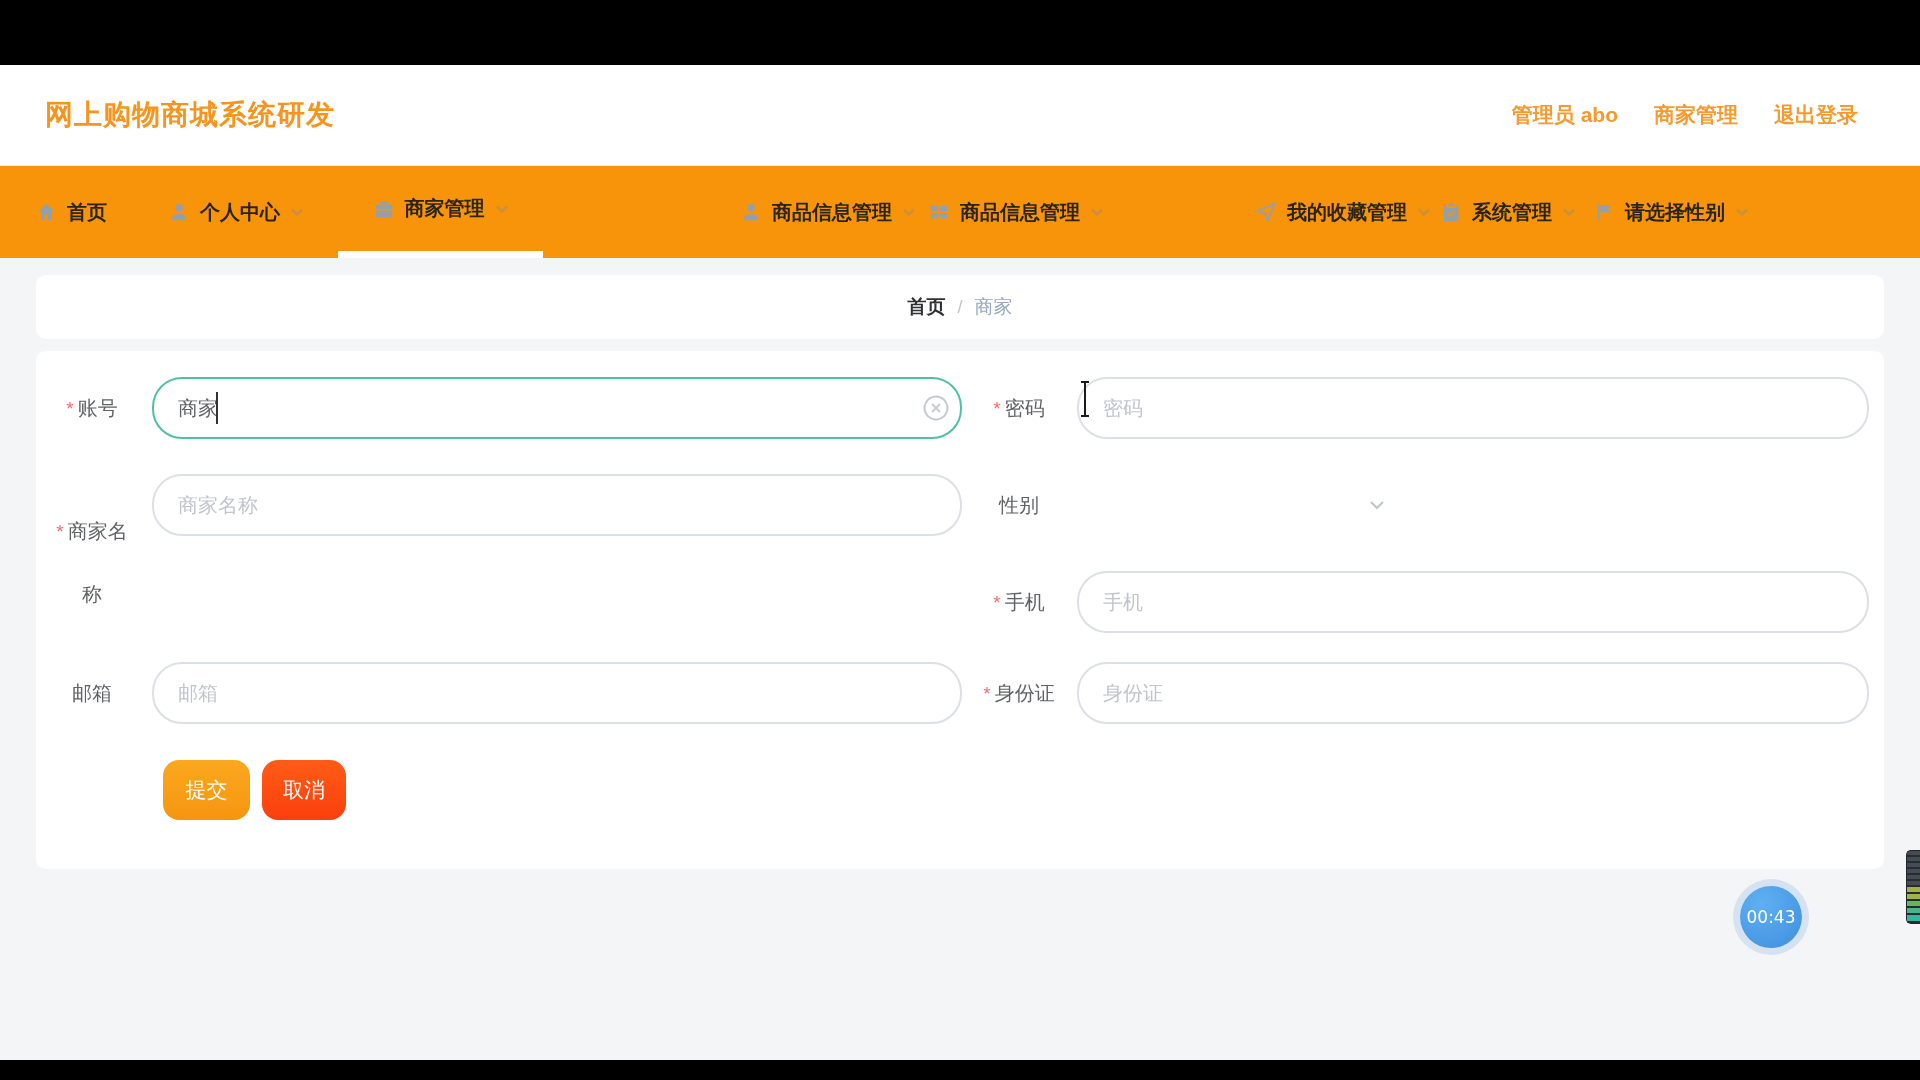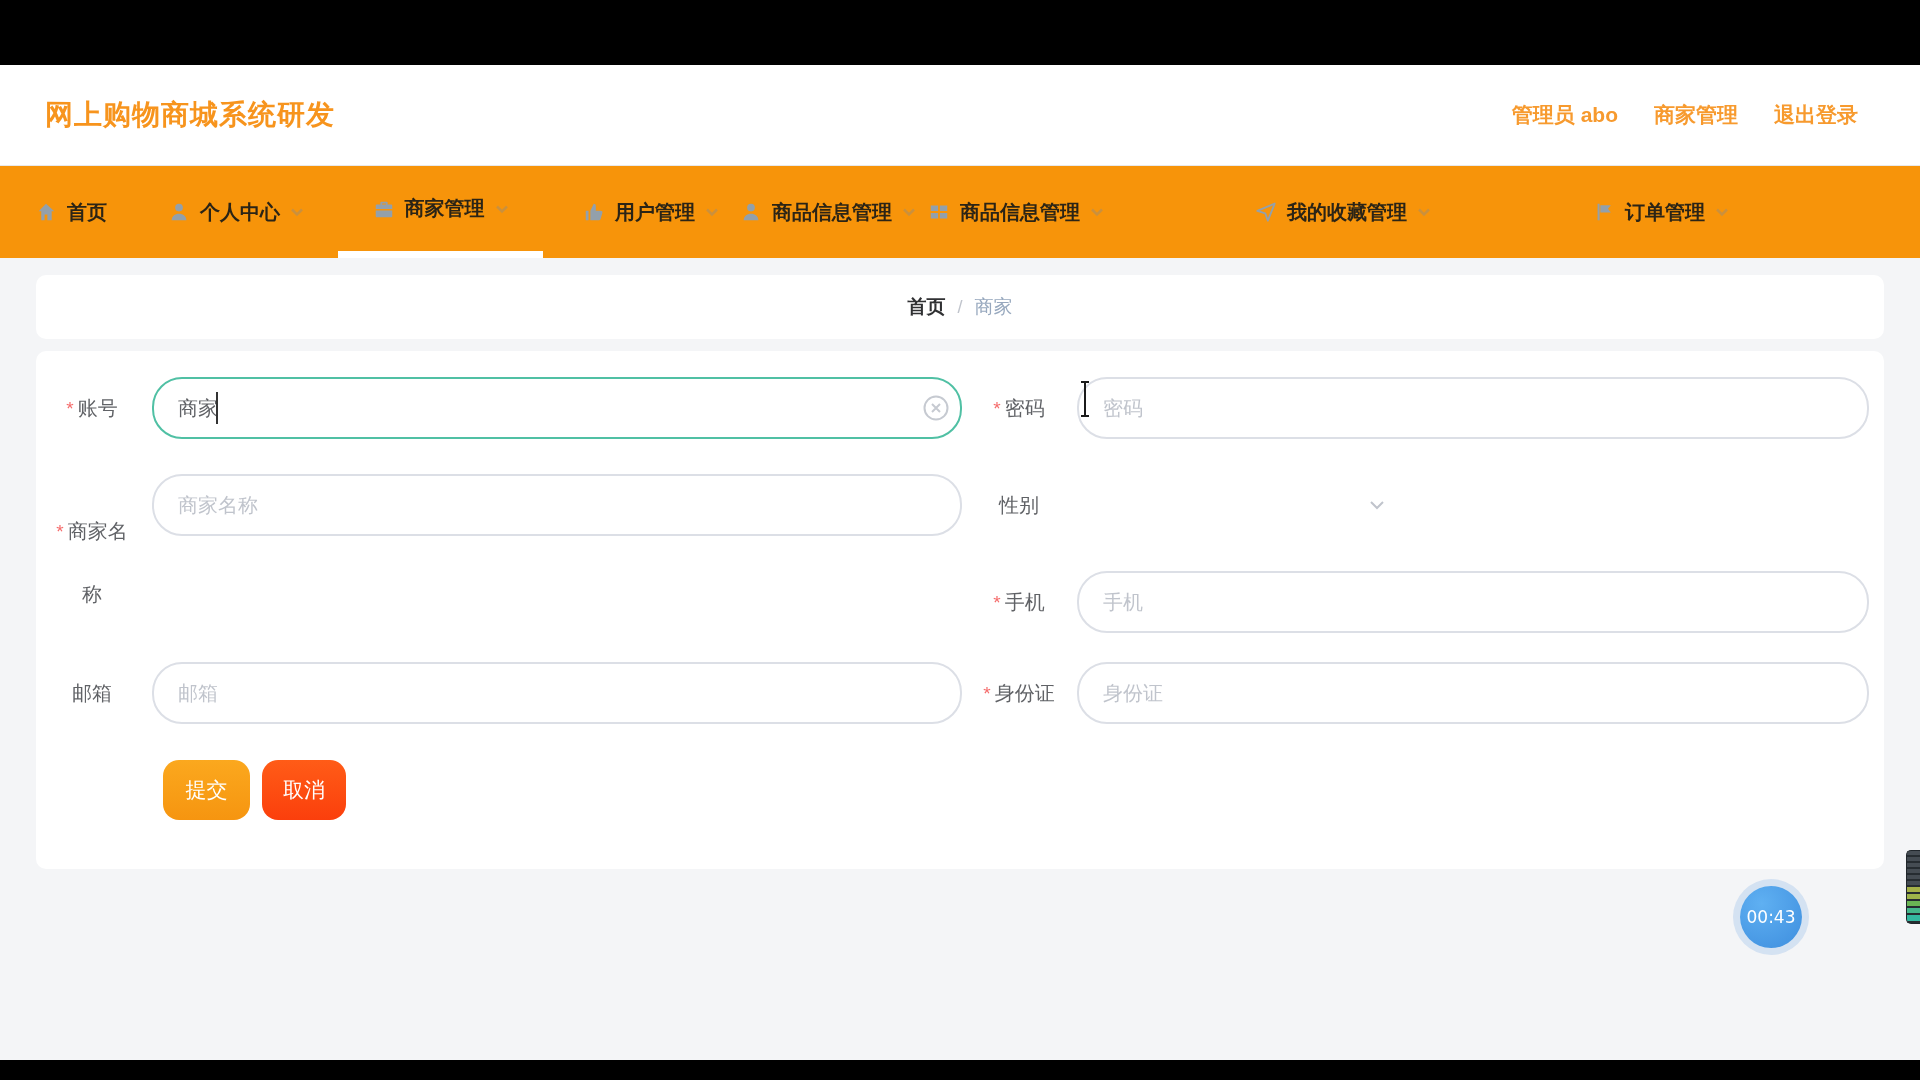--- a/index.html
+++ b/index.html
@@ -105,29 +105,20 @@
     </div>
     <div class="nav-item active" style="left:338px;width:205px">
       <svg class="nicon" viewBox="0 0 24 24">
           <path d="M9 4h6a1 1 0 0 1 1 1v2h4a1 1 0 0 1 1 1v4H3V8a1 1 0 0 1 1-1h4V5a1 1 0 0 1 1-1zm1 3h4V6h-4v1zM3 13.5h18V20a1 1 0 0 1-1 1H4a1 1 0 0 1-1-1z"></path>
         </svg>
       <span class="nlabel">商家管理</span>
       <svg class="chev" viewBox="0 0 14 14">
           <polyline points="2,4.5 7,9.5 12,4.5"></polyline>
         </svg>
     </div>
-    <div class="nav-item" style="left:583px">
-      <svg class="nicon" viewBox="0 0 24 24">
-          <path d="M3 10.5h3V21H3zM8 21h9.3a2 2 0 0 0 1.9-1.4l1.9-6.6A2 2 0 0 0 19.2 10.5H14V5.3A2.3 2.3 0 0 0 11.7 3L8 10.5z"></path>
-        </svg>
-      <span class="nlabel">用户管理</span>
-      <svg class="chev" viewBox="0 0 14 14">
-          <polyline points="2,4.5 7,9.5 12,4.5"></polyline>
-        </svg>
-    </div>
     <div class="nav-item" style="left:740px">
       <svg class="nicon" viewBox="0 0 24 24">
           <circle cx="12" cy="7.2" r="4.2"></circle>
           <path d="M4 21c0-4.4 3.6-7.2 8-7.2s8 2.8 8 7.2z"></path>
         </svg>
       <span class="nlabel">商品信息管理</span>
       <svg class="chev" viewBox="0 0 14 14">
           <polyline points="2,4.5 7,9.5 12,4.5"></polyline>
         </svg>
     </div>
@@ -142,26 +133,37 @@
     </div>
     <div class="nav-item" style="left:1255px">
       <svg class="nicon" viewBox="0 0 24 24">
           <path d="M2.5 10.8L21.5 2.8 14 21.5l-2.8-8z M11.2 13.5l-8.7-2.7" fill="none" stroke="#93a0ab" stroke-width="2" stroke-linejoin="round"></path>
         </svg>
       <span class="nlabel">我的收藏管理</span>
       <svg class="chev" viewBox="0 0 14 14">
           <polyline points="2,4.5 7,9.5 12,4.5"></polyline>
         </svg>
     </div>
+    <div class="nav-item" style="left:1440px">
+      <svg class="nicon" viewBox="0 0 24 24">
+          <path d="M9 2.5h6v3H9z"></path>
+          <path d="M5 4.5h2v3h10v-3h2a1 1 0 0 1 1 1V21a1 1 0 0 1-1 1H5a1 1 0 0 1-1-1V5.5a1 1 0 0 1 1-1z"></path>
+          <polyline points="8.5,14 11,16.5 15.5,11.5" fill="none" stroke="#f7940a" stroke-width="2"></polyline>
+        </svg>
+      <span class="nlabel">系统管理</span>
+      <svg class="chev" viewBox="0 0 14 14">
+          <polyline points="2,4.5 7,9.5 12,4.5"></polyline>
+        </svg>
+    </div>
     <div class="nav-item" style="left:1593px">
       <svg class="nicon" viewBox="0 0 24 24">
           <path d="M5 3h2.2v18H5z"></path>
           <path d="M8 4.5h11.5l-3.2 4 3.2 4H8z"></path>
         </svg>
-      <span class="nlabel">订单管理</span>
+      <span class="nlabel">请选择性别</span>
       <svg class="chev" viewBox="0 0 14 14">
           <polyline points="2,4.5 7,9.5 12,4.5"></polyline>
         </svg>
     </div>
   </div>
 
   <div class="card crumb-card">
     <span class="c1">首页</span>
     <span class="sep">/</span>
     <span class="c2">商家</span>

